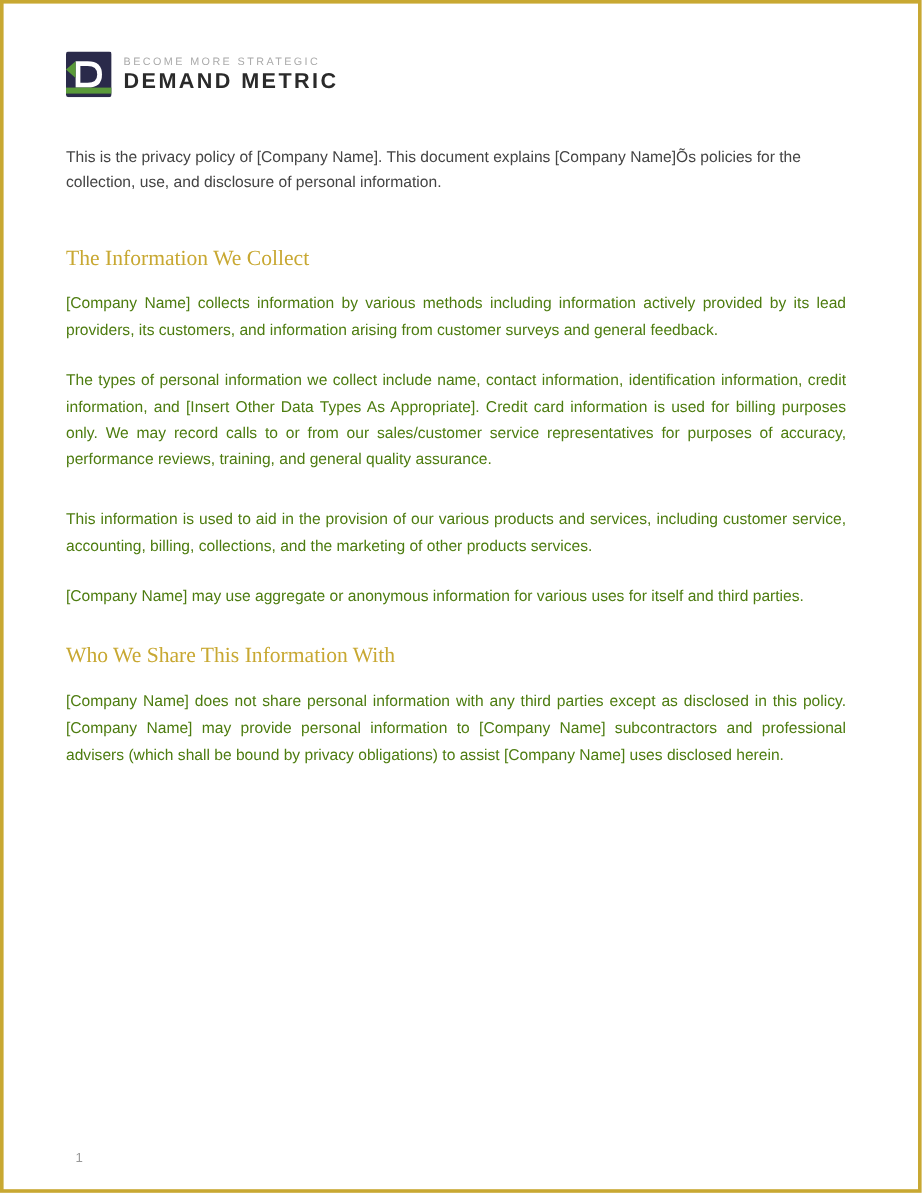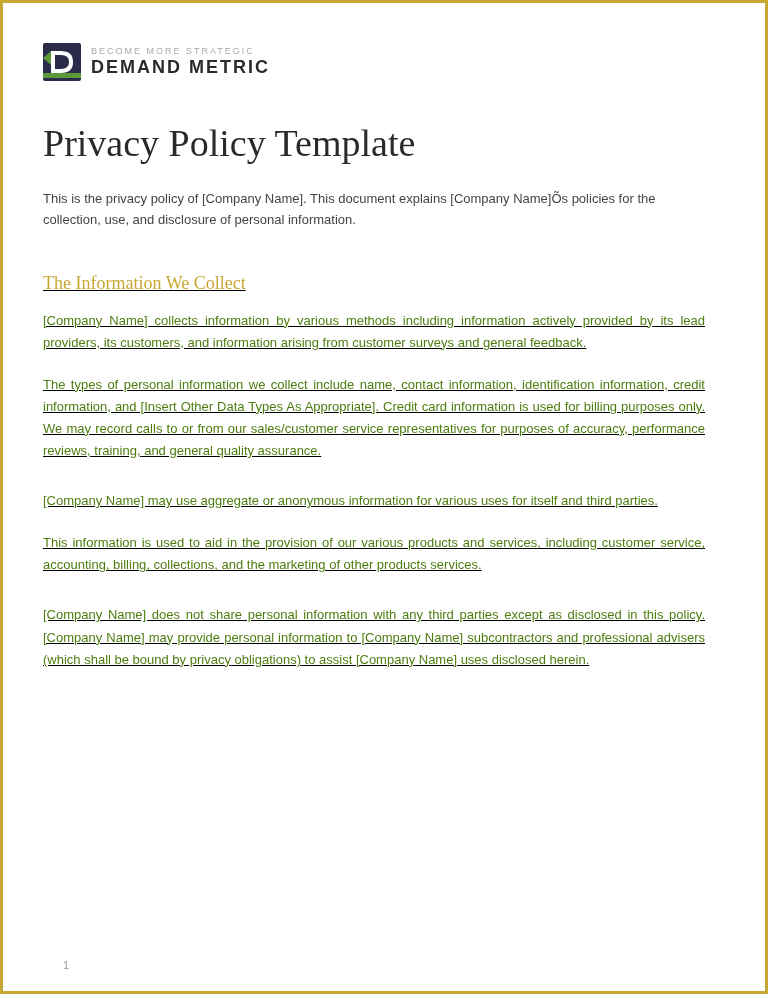--- a/index.html
+++ b/index.html
@@ -17,21 +17,21 @@
       justify-content: center;
       align-items: flex-start;
     }
 
     .page-container {
       width: 768px;
       min-height: 994px;
       background: #ffffff;
       border: 3px solid #c8a832;
       position: relative;
-      padding: 40px 60px 60px 40px;
+      padding: 40px 60px 60px 52px;
     }
 
     .header {
       display: flex;
       align-items: center;
       margin-bottom: 40px;
     }
 
     .logo-icon {
       width: 38px;
@@ -91,21 +91,20 @@
       font-size: 13px;
       color: #4d7c0f;
       line-height: 1.7;
       margin-bottom: 20px;
       font-family: Arial, sans-serif;
       text-align: justify;
     }
 
     .section-group {
       margin-bottom: 28px;
-      text-decoration: underline;
     }
 
     .page-number {
       position: absolute;
       bottom: 20px;
       left: 60px;
       font-size: 11px;
       color: #999999;
       font-family: Arial, sans-serif;
     }
@@ -126,34 +125,34 @@
       <rect x="0" y="30" width="38" height="5" fill="#5a9a3a" rx="0"></rect>
 
       <polygon points="0,15 8,8 8,22" fill="#5a9a3a"></polygon>
     </svg>
     <div class="logo-text-container">
       <span class="logo-tagline">Become More Strategic</span>
       <span class="logo-name">DEMAND METRIC</span>
     </div>
   </div>
 
-  <h1 class="page-title">Privacy Policy Template</h1>
 
   <p class="intro-text">This is the privacy policy of [Company Name]. This document explains [Company Name]Õs policies for the collection, use, and disclosure of personal information.</p>
 
   <div class="section-group">
     <h2 class="section-heading">The Information We Collect</h2>
     <p class="section-body">[Company Name] collects information by various methods including information actively provided by its lead providers, its customers, and information arising from customer surveys and general feedback.</p>
     <p class="section-body">The types of personal information we collect include name, contact information, identification information, credit information, and [Insert Other Data Types As Appropriate]. Credit card information is used for billing purposes only. We may record calls to or from our sales/customer service representatives for purposes of accuracy, performance reviews, training, and general quality assurance.</p>
   </div>
 
   <div class="section-group">
+    <p class="section-body">This information is used to aid in the provision of our various products and services, including customer service, accounting, billing, collections, and the marketing of other products services.</p>
     <p class="section-body">[Company Name] may use aggregate or anonymous information for various uses for itself and third parties.</p>
-    <p class="section-body">This information is used to aid in the provision of our various products and services, including customer service, accounting, billing, collections, and the marketing of other products services.</p>
   </div>
 
   <div class="section-group">
+    <h2 class="section-heading">Who We Share This Information With</h2>
     <p class="section-body">[Company Name] does not share personal information with any third parties except as disclosed in this policy. [Company Name] may provide personal information to [Company Name] subcontractors and professional advisers (which shall be bound by privacy obligations) to assist [Company Name] uses disclosed herein.</p>
   </div>
 
   <span class="page-number">1</span>
 
 </div>
 
 </body></html>

